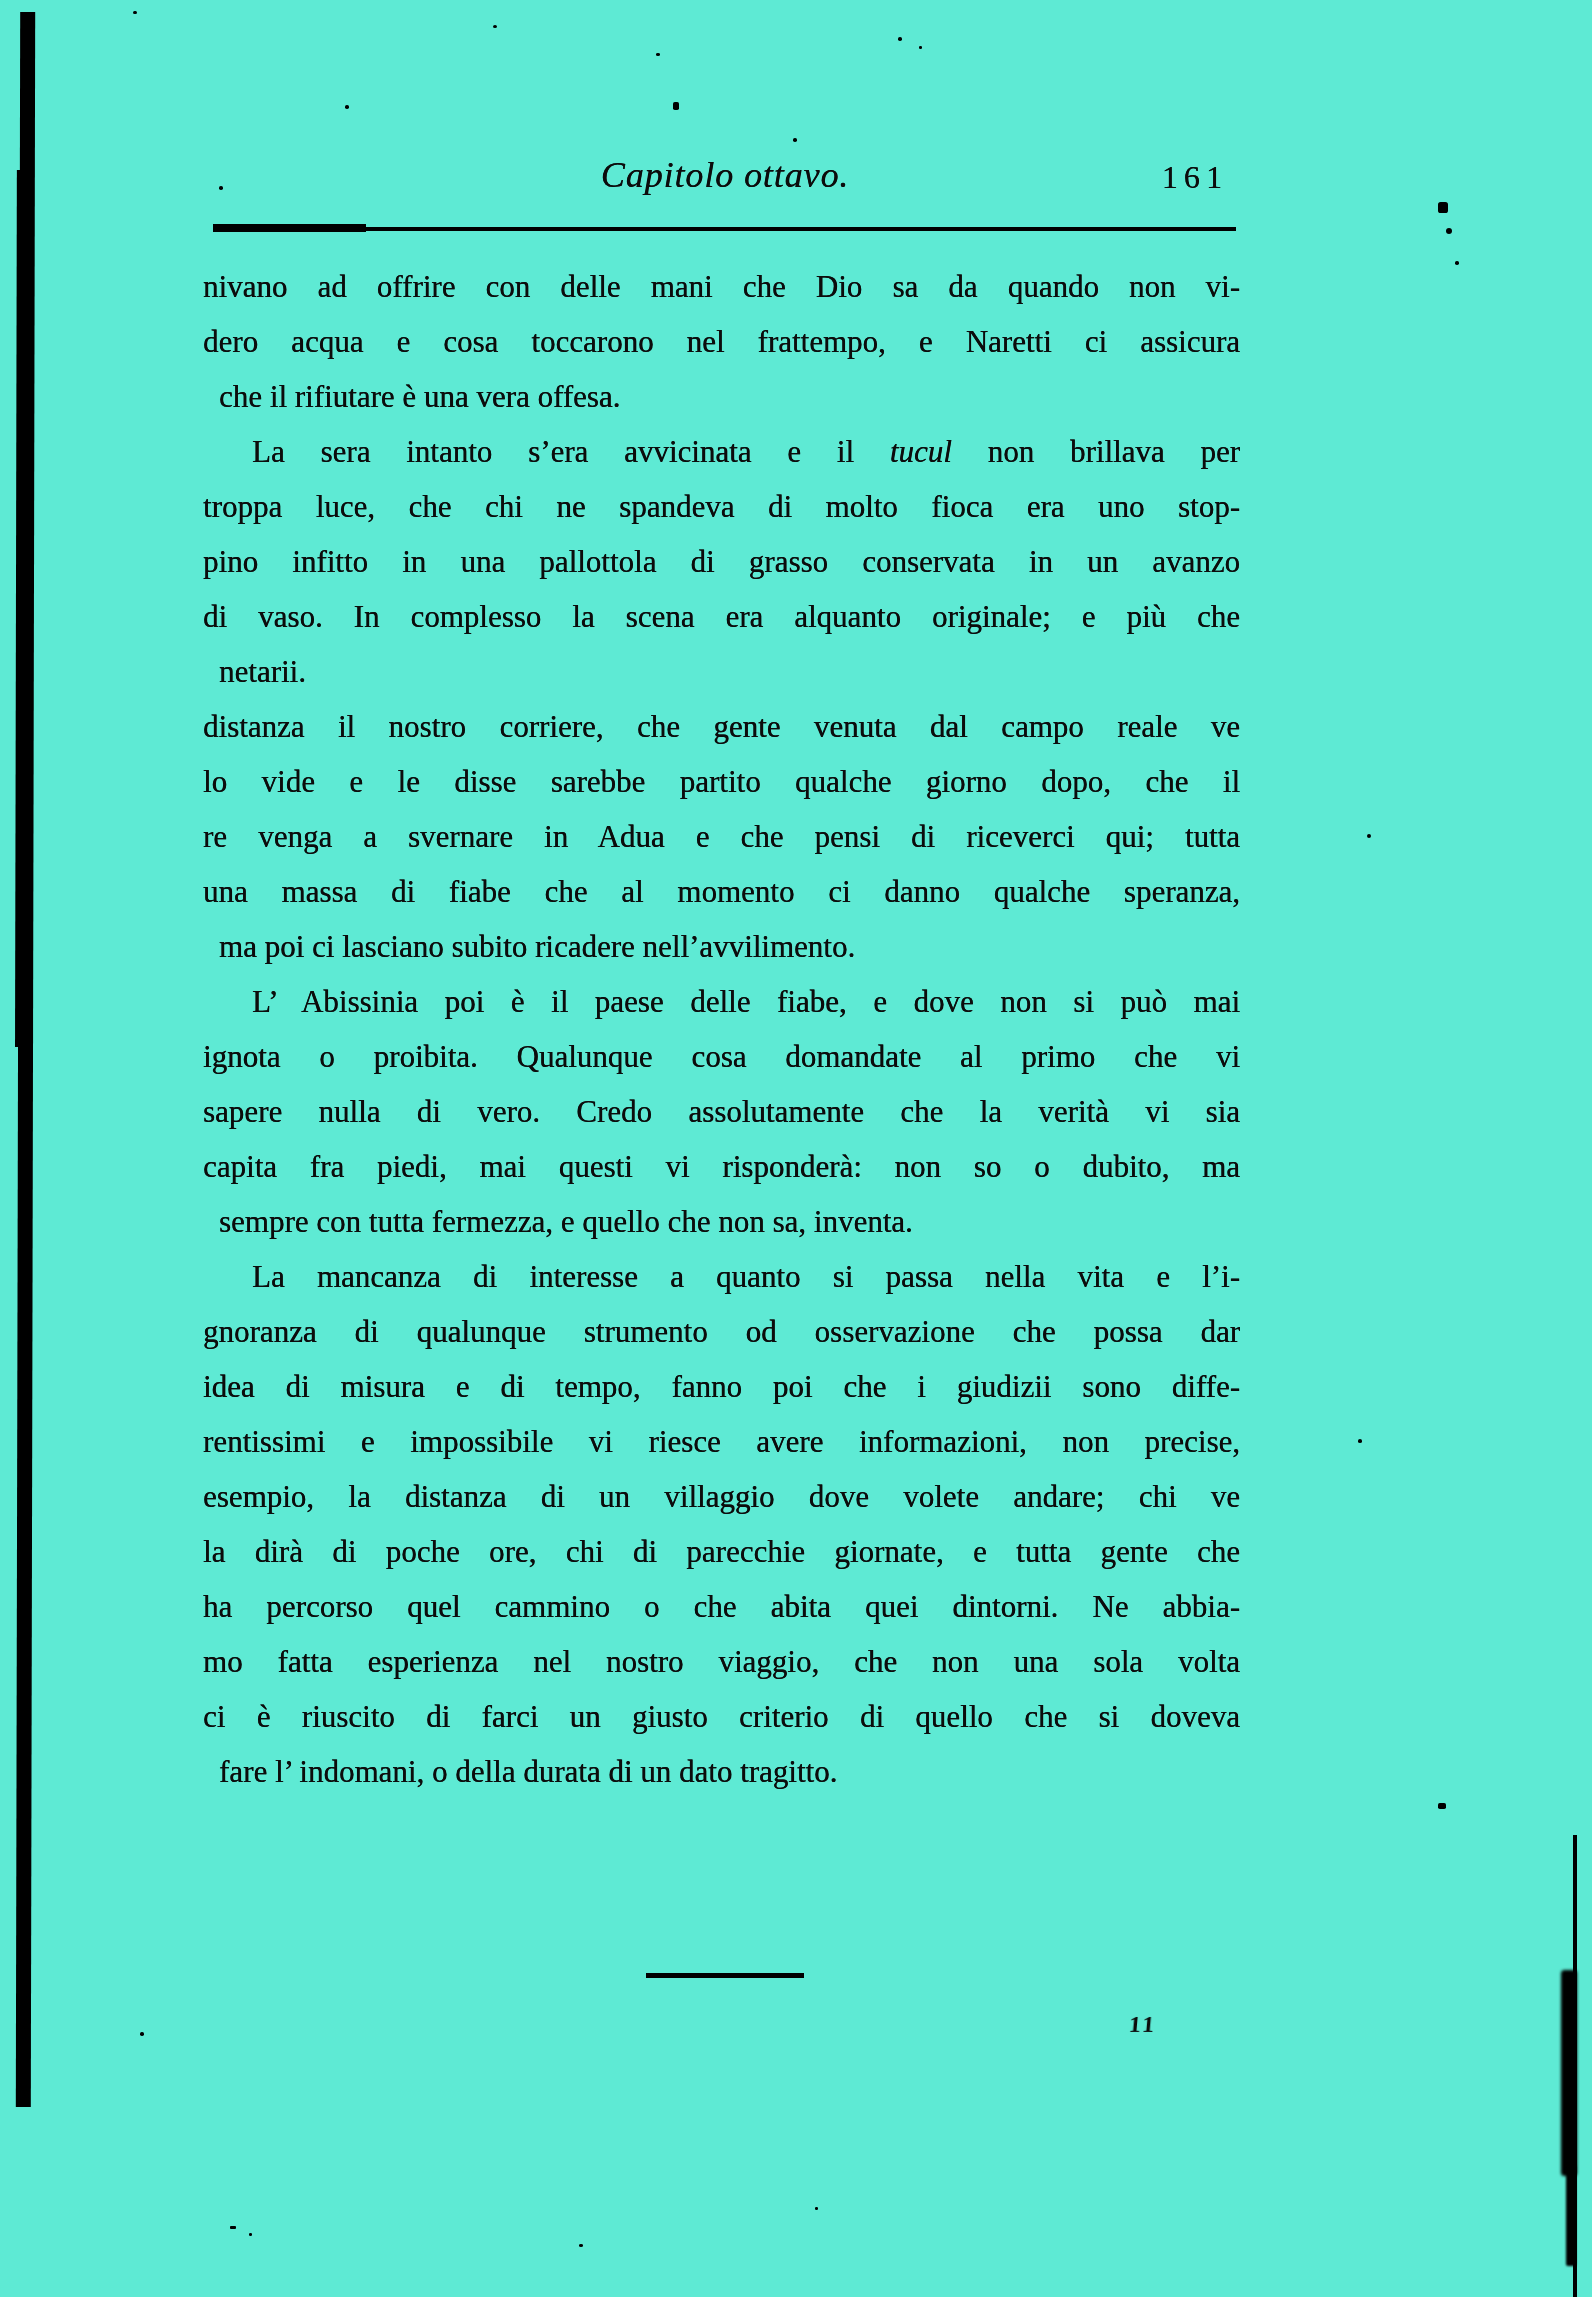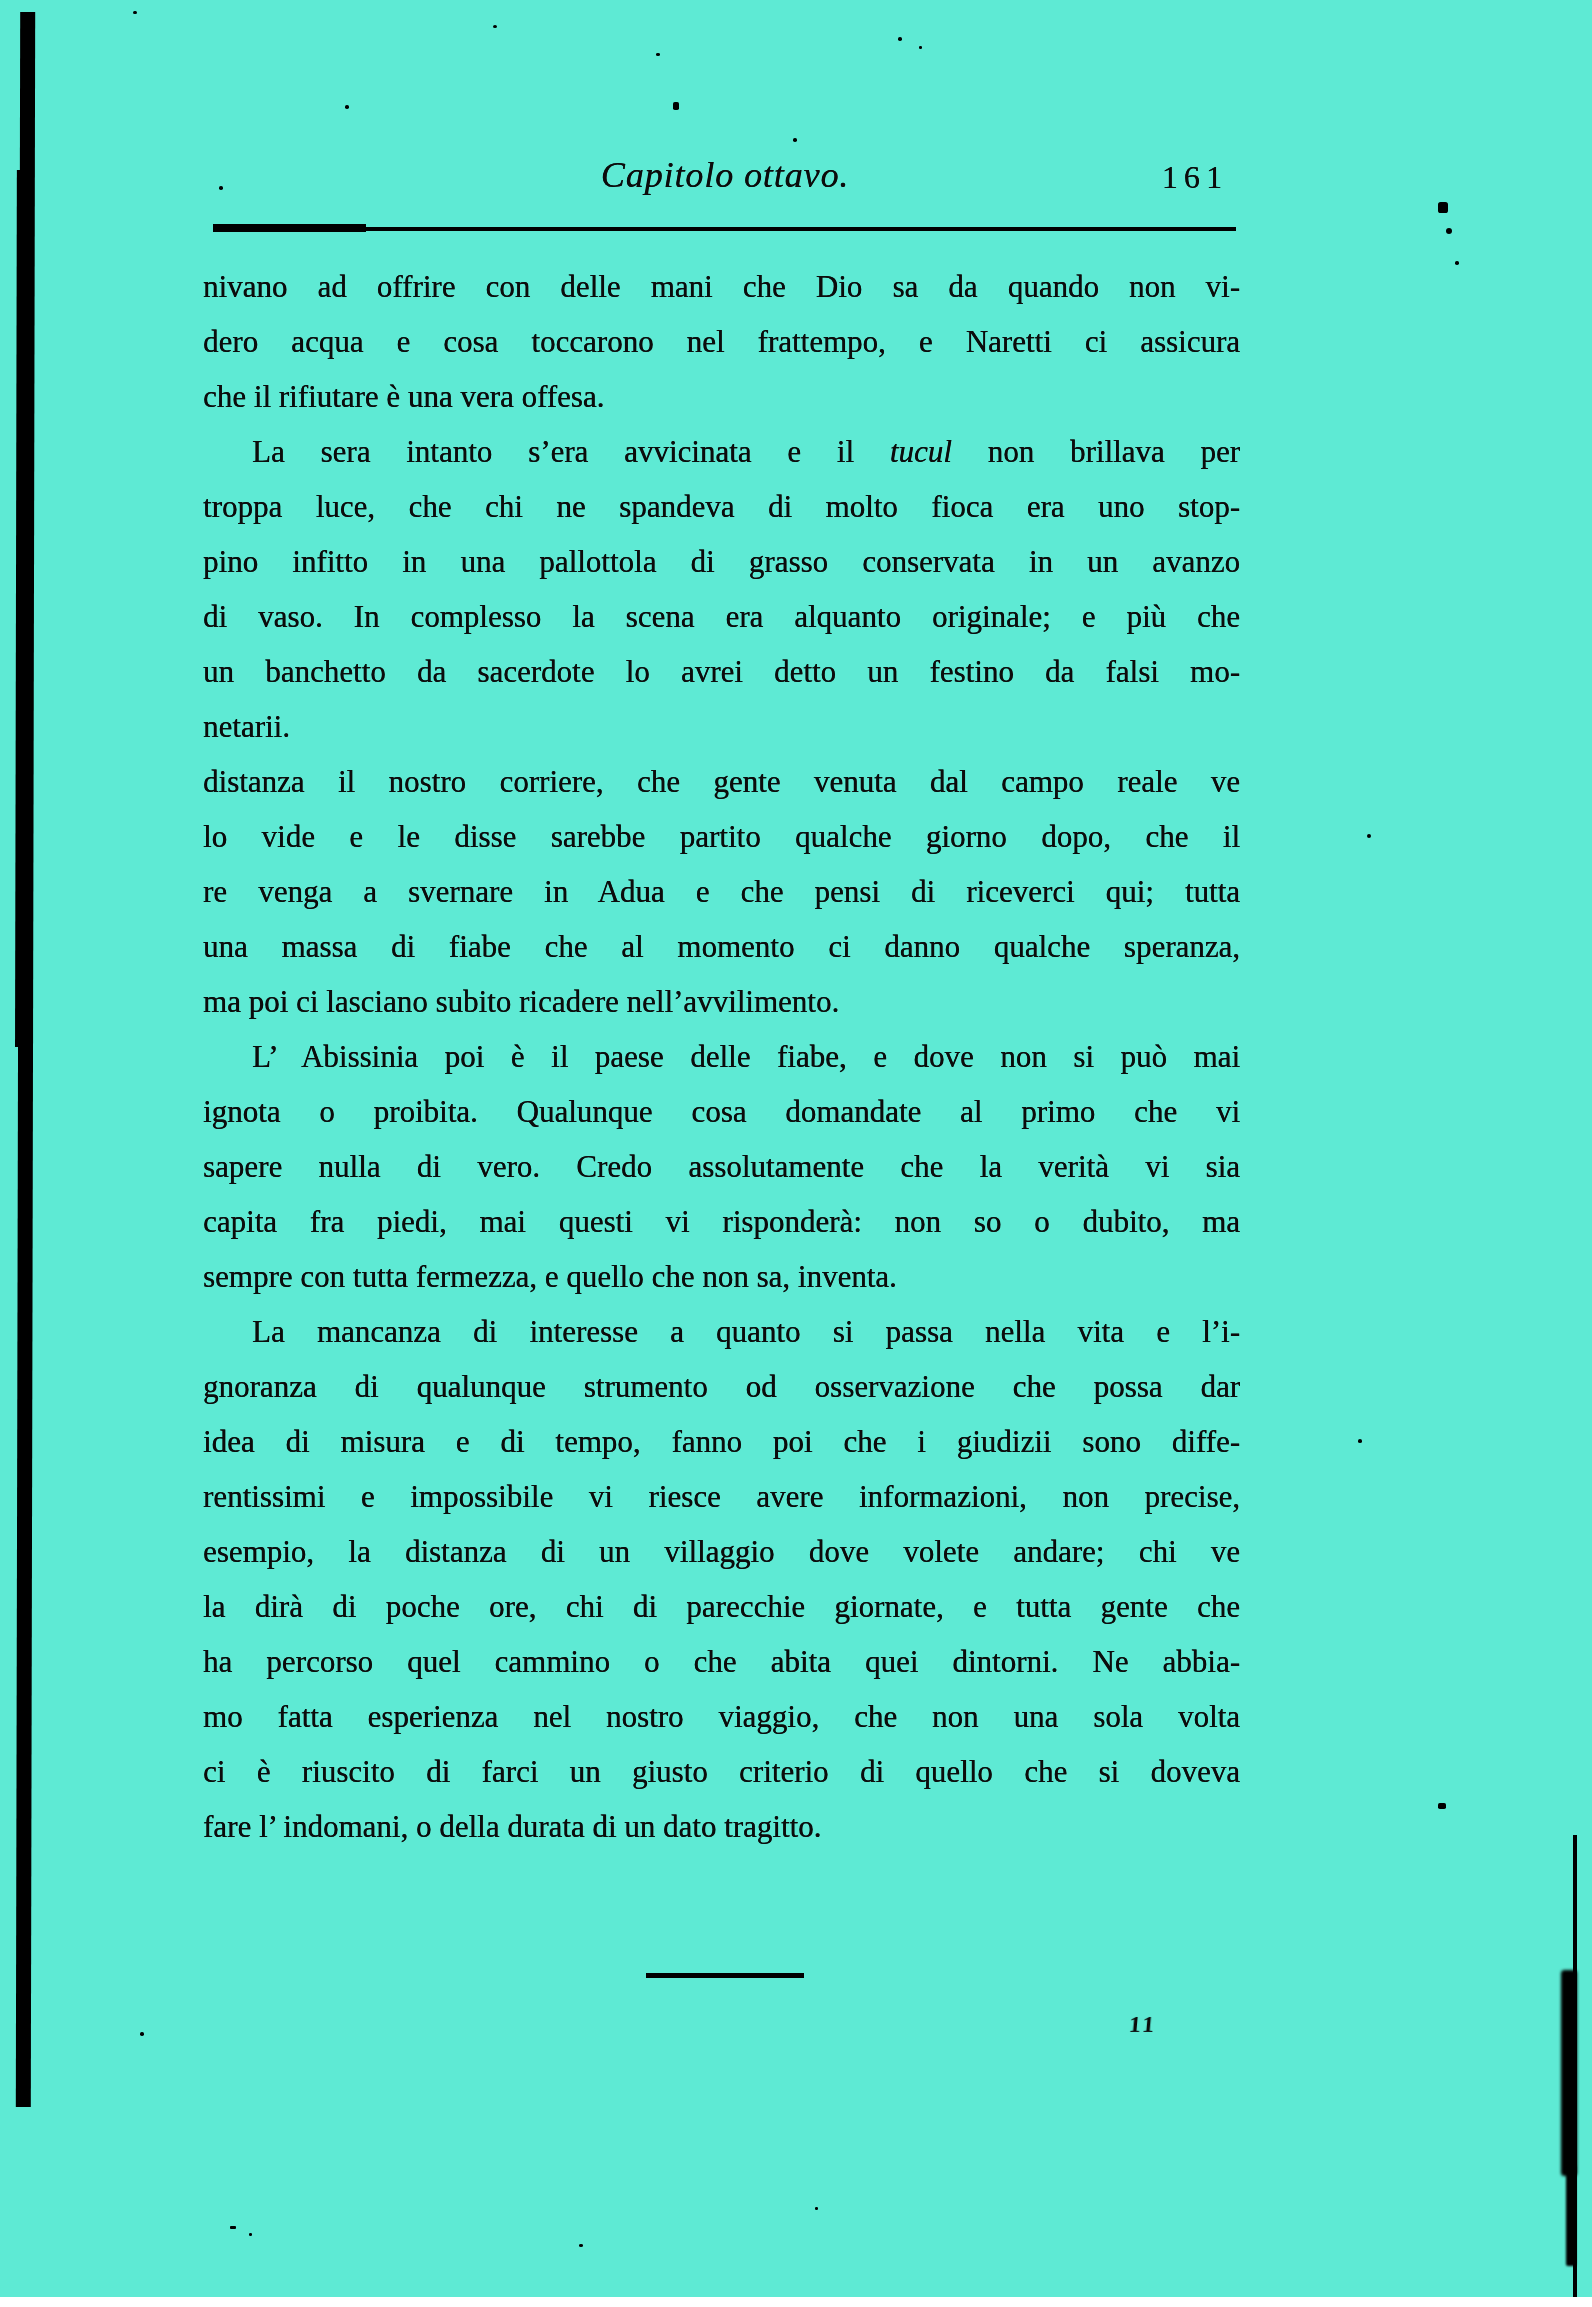--- a/index.html
+++ b/index.html
@@ -125,20 +125,21 @@
   }
   .line {
     height: 55px;
     line-height: 55px;
     text-align: justify;
     text-align-last: justify;
     overflow: hidden;
   }
   .line.para-end {
     text-align-last: left;
+    margin-left: 16px;
   }
   .line.indent {
     text-indent: 49px;
   }
   .italic-word {
     font-style: italic;
   }
 
   
   .end-rule {
@@ -201,21 +202,20 @@
   <div class="header-rule"></div>
 
   <section class="text-block">
     <div class="line">nivano ad offrire con delle mani che Dio sa da quando non vi-</div>
     <div class="line">dero acqua e cosa toccarono nel frattempo, e Naretti ci assicura</div>
     <div class="line para-end">che il rifiutare è una vera offesa.</div>
     <div class="line indent"><span>La sera intanto s’era avvicinata e il </span><span class="italic-word">tucul</span><span> non brillava per</span></div>
     <div class="line">troppa luce, che chi ne spandeva di molto fioca era uno stop-</div>
     <div class="line">pino infitto in una pallottola di grasso conservata in un avanzo</div>
     <div class="line">di vaso. In complesso la scena era alquanto originale; e più che</div>
-    <div class="line">un banchetto da sacerdote lo avrei detto un festino da falsi mo-</div>
     <div class="line para-end">netarii.</div>
     <div class="line">distanza il nostro corriere, che gente venuta dal campo reale ve</div>
     <div class="line">lo vide e le disse sarebbe partito qualche giorno dopo, che il</div>
     <div class="line">re venga a svernare in Adua e che pensi di riceverci qui; tutta</div>
     <div class="line">una massa di fiabe che al momento ci danno qualche speranza,</div>
     <div class="line para-end">ma poi ci lasciano subito ricadere nell’avvilimento.</div>
     <div class="line indent">L’ Abissinia poi è il paese delle fiabe, e dove non si può mai</div>
     <div class="line">ignota o proibita. Qualunque cosa domandate al primo che vi</div>
     <div class="line">sapere nulla di vero. Credo assolutamente che la verità vi sia</div>
     <div class="line">capita fra piedi, mai questi vi risponderà: non so o dubito, ma</div>

